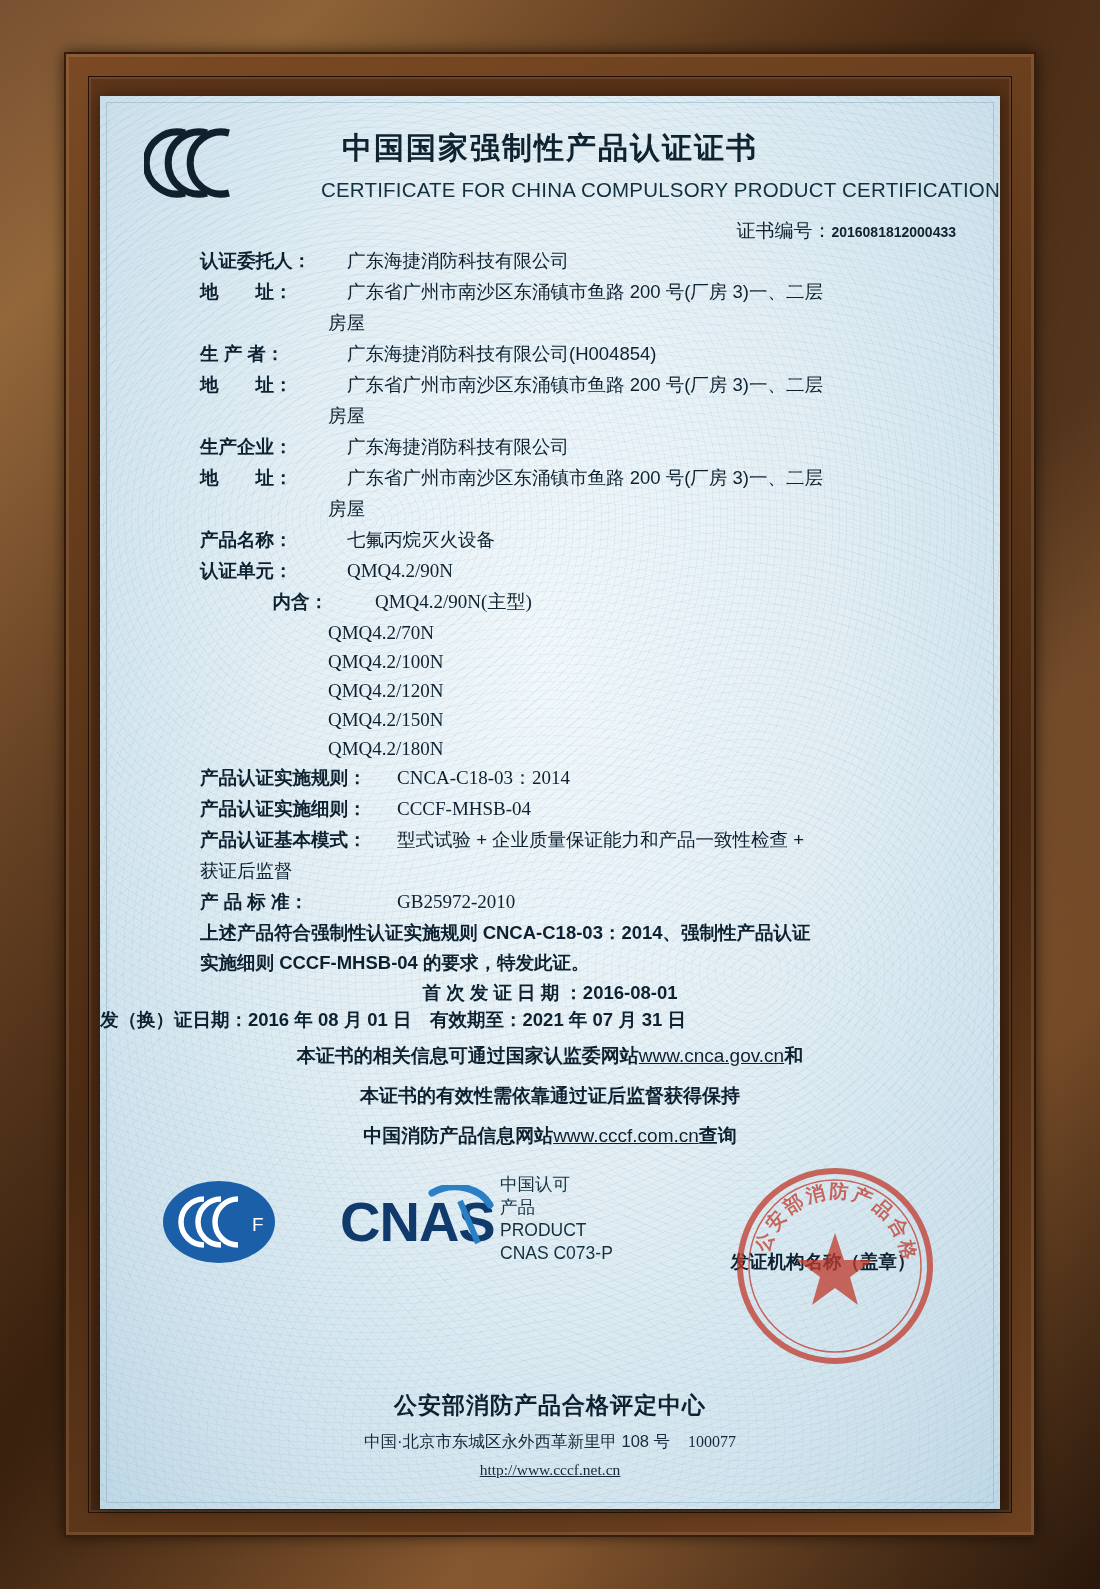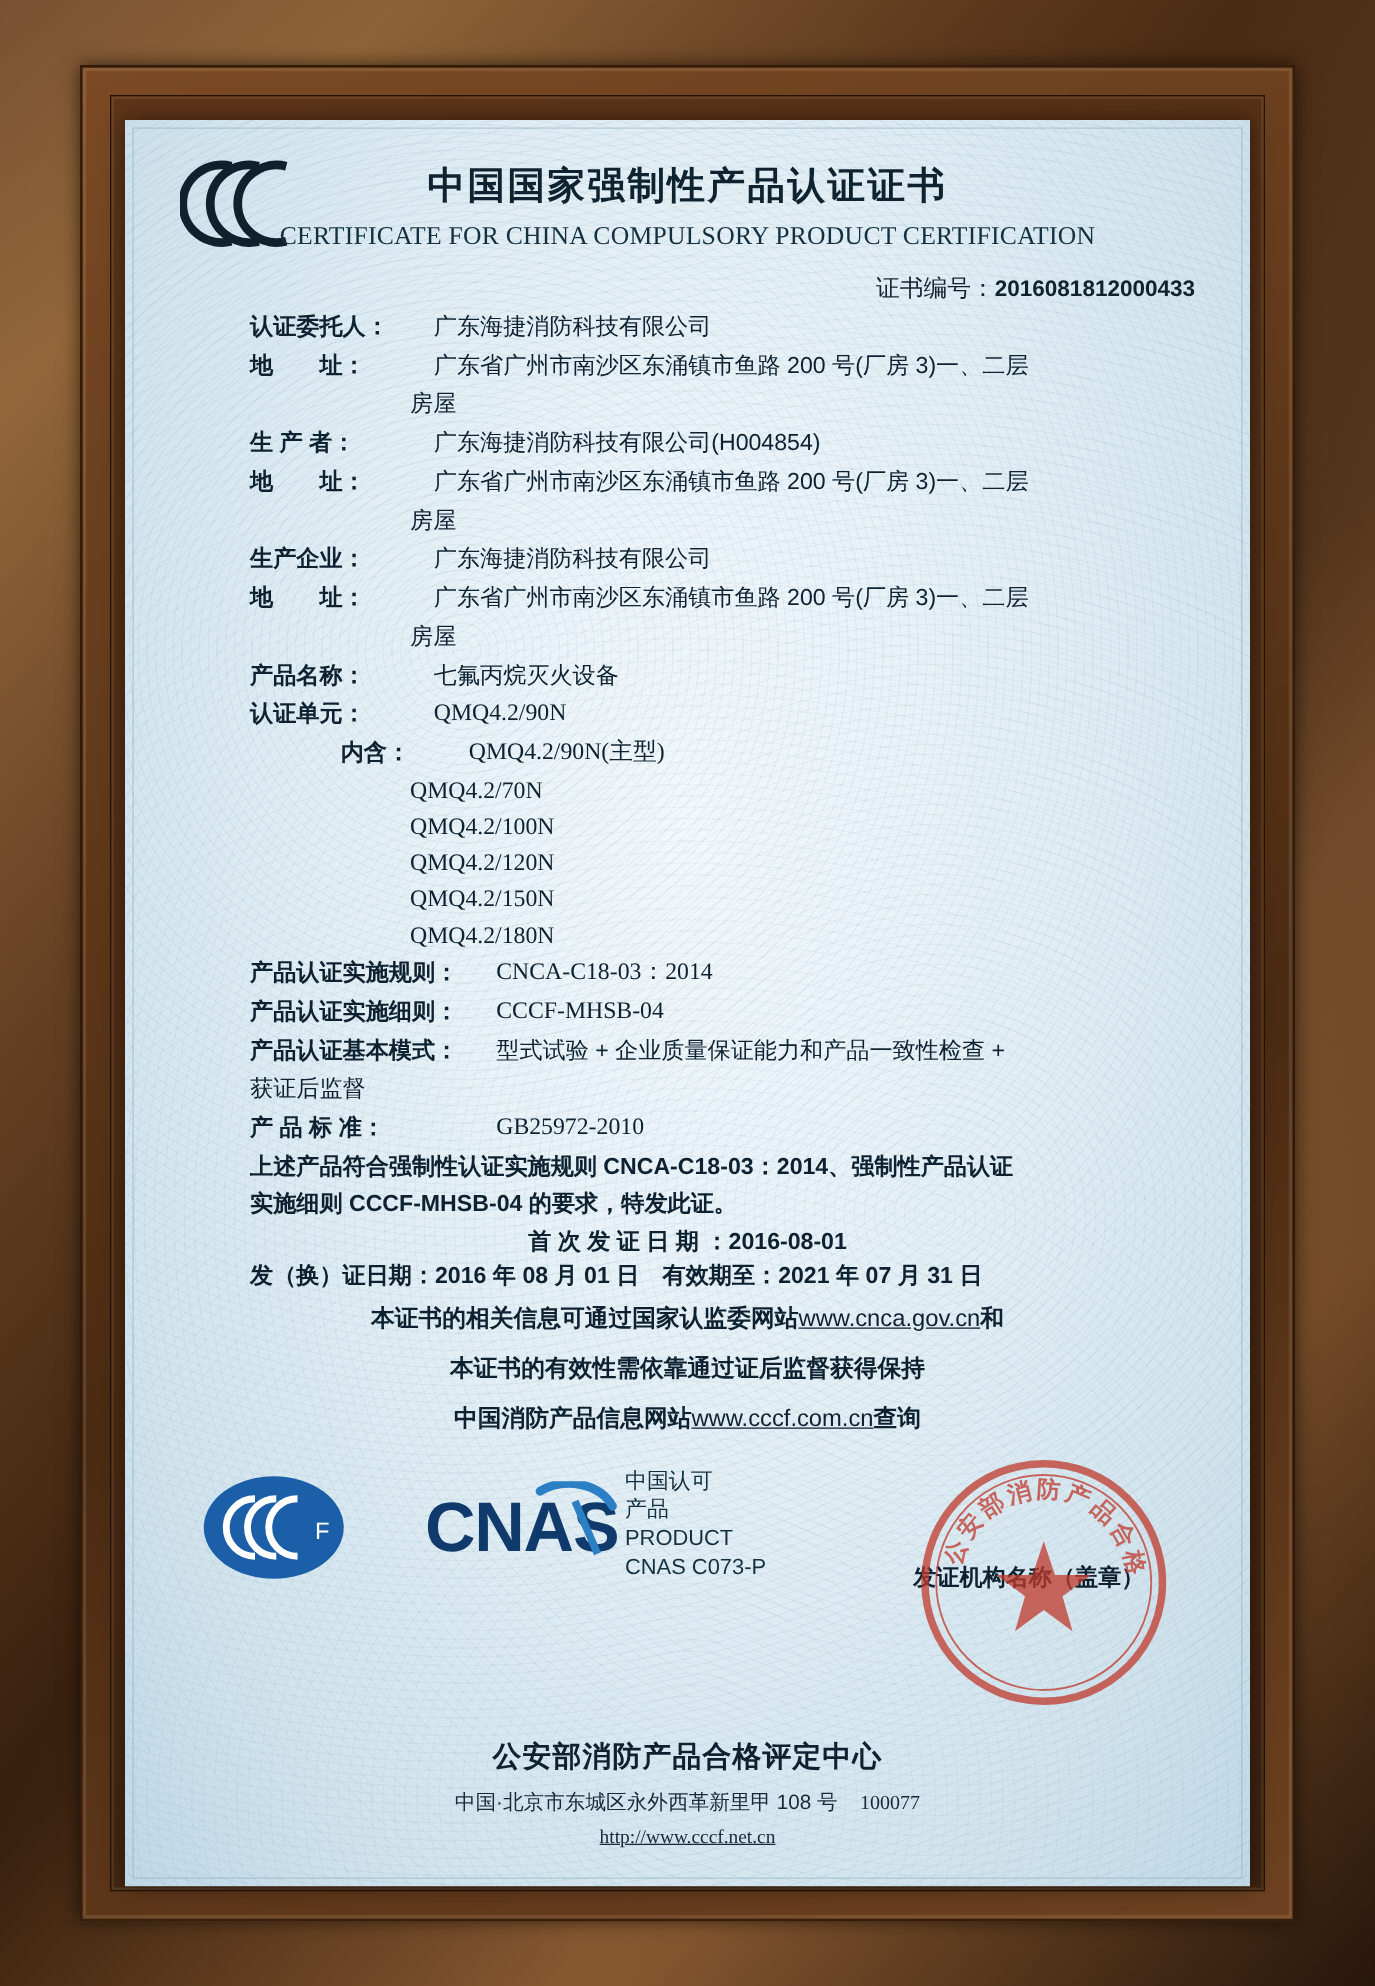--- a/index.html
+++ b/index.html
@@ -66,30 +66,30 @@
     position:absolute;left:44px;top:28px;width:106px;height:78px;
   }
   .title-cn{
     position:absolute;left:0;right:0;top:32px;
     text-align:center;
     font-family:"Liberation Sans", sans-serif;
     font-weight:bold;font-size:30px;letter-spacing:2px;color:#0e2230;
   }
   .title-en{
     position:absolute;left:0;right:0;top:82px;
-    text-align:center;
-    font-family:Liberation Serif, serif;
+    text-align:right;
+    font-family:Liberation Sans, sans-serif;
     font-size:20.5px;letter-spacing:.2px;color:#123040;
   }
   .cert-no{
     position:absolute;right:44px;top:122px;
     font-size:19px;color:#11222f;
     font-family:"Liberation Serif", serif;
   }
-  .cert-no b{font-family:"Liberation Sans",sans-serif;font-weight:bold;font-size:18px;}
+  .cert-no b{font-family:"Liberation Sans",sans-serif;font-weight:bold;font-size:14px;}
 
   
   .rows{position:absolute;left:0;right:0;top:150px;}
   .row{
     display:flex;align-items:flex-start;
     padding:0 44px 0 100px;
     margin-bottom:2px;
     line-height:29px;
     gap:19px;
   }
@@ -116,21 +116,21 @@
   .stmt{
     padding:0 44px 0 100px;
     font-family:"Liberation Sans", sans-serif;
     font-weight:bold;font-size:18.5px;line-height:30px;color:#0d2130;
   }
   .first-date{
     text-align:center;margin-top:2px;
     font-family:"Liberation Sans", sans-serif;font-weight:bold;font-size:18.5px;color:#0d2130;
   }
   .issue-date{
-    padding-left:100px;margin-top:2px;
+    margin-top:2px;
     font-family:"Liberation Sans", sans-serif;font-weight:bold;font-size:18.5px;color:#0d2130;
   }
 
   
   .notices{position:absolute;left:0;right:0;top:940px;text-align:center;}
   .notice{
     font-family:"Liberation Sans", sans-serif;
     font-weight:bold;font-size:19px;color:#0d2130;line-height:40px;
   }
   .link{text-decoration:underline;font-weight:normal;}

